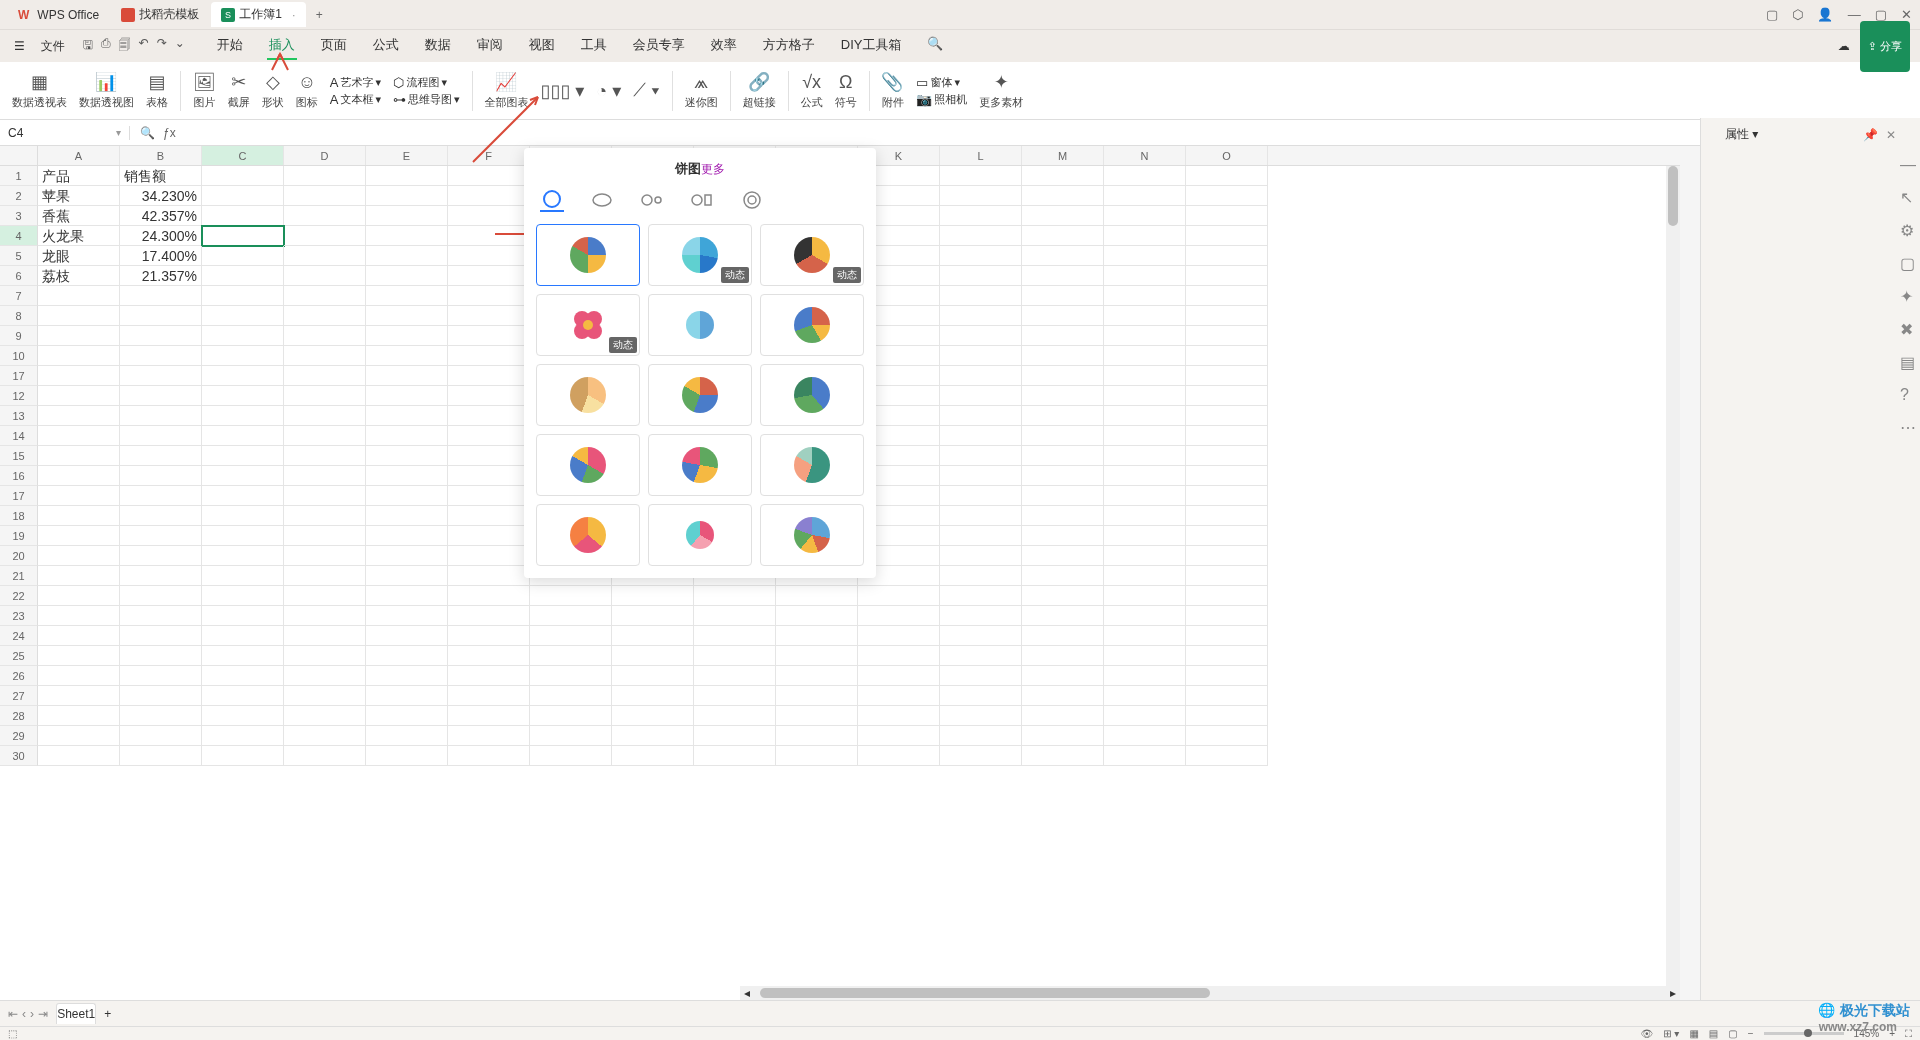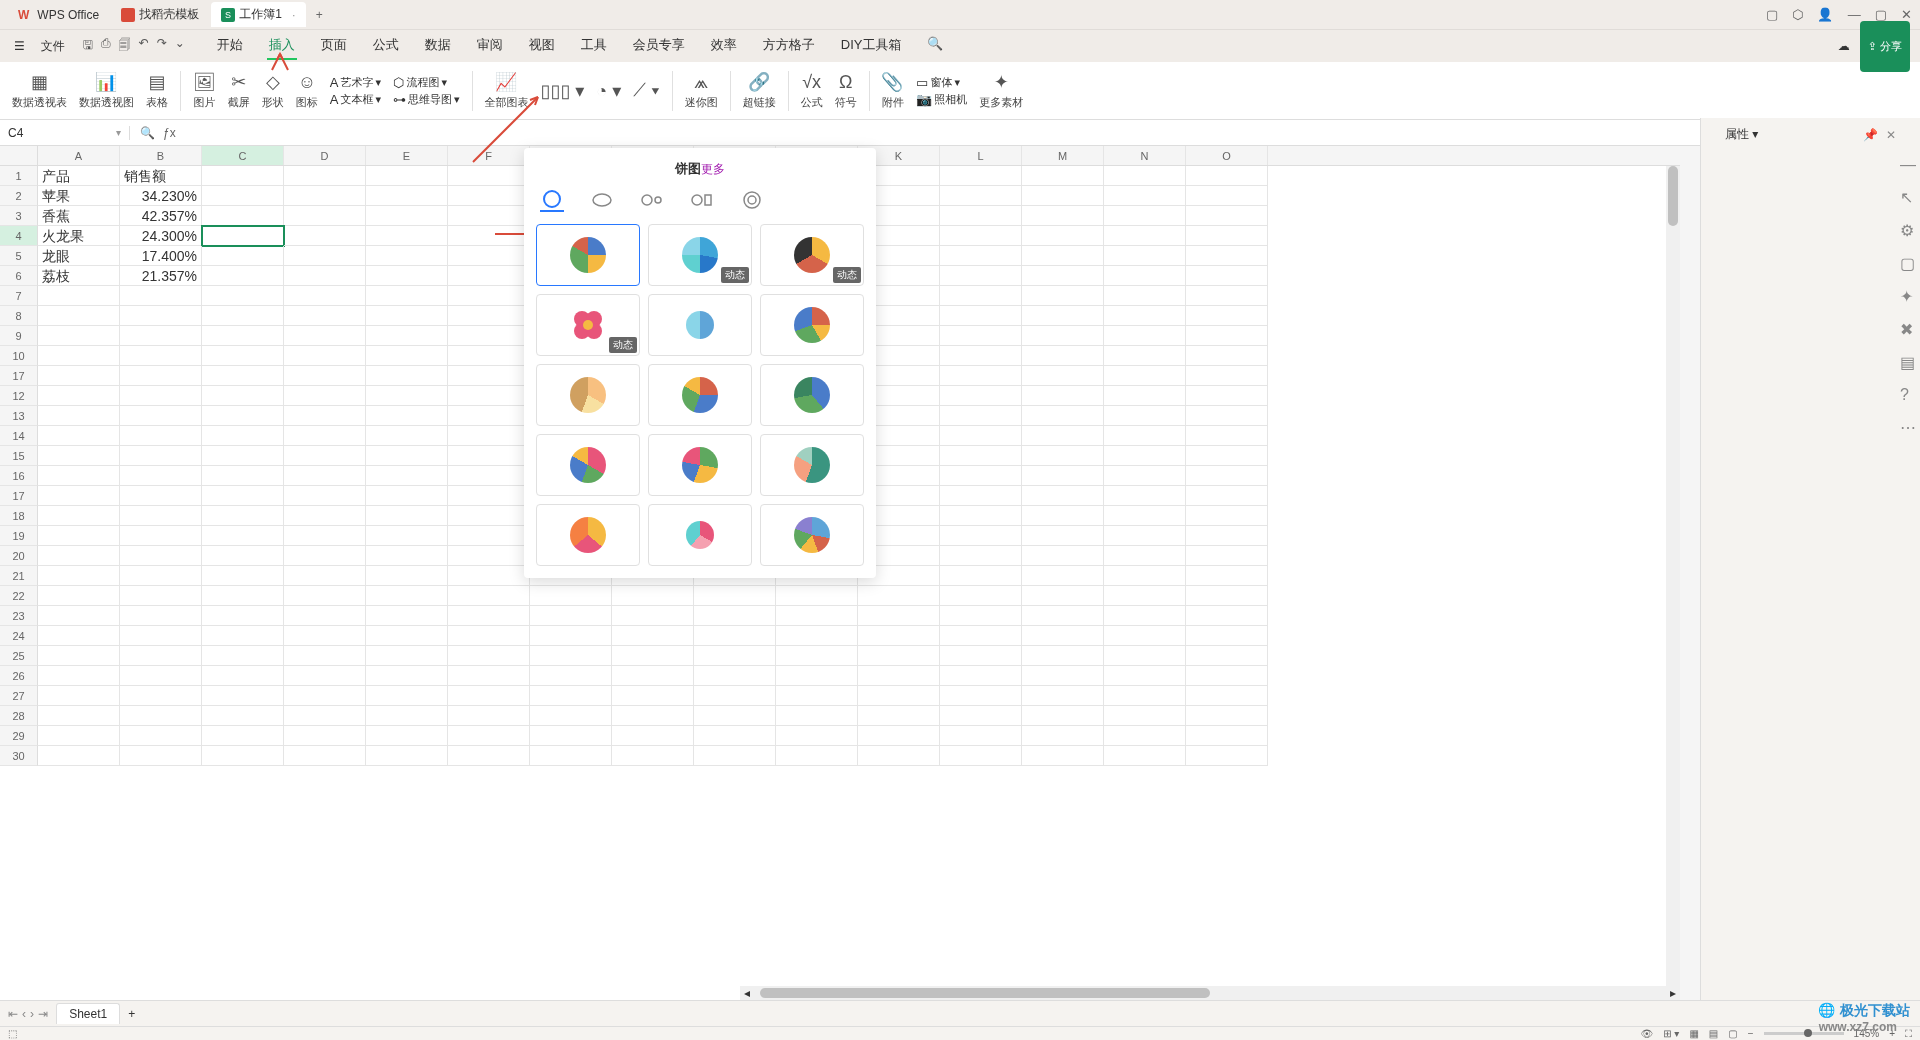--- a/index.html
+++ b/index.html
@@ -62,21 +62,21 @@
 .badge{position:absolute;bottom:2px;right:2px;background:#666;color:#fff;font-size:10px;padding:1px 4px;border-radius:2px;}
 .mini-pie{width:36px;height:36px;border-radius:50%;}
 .arrow{position:absolute;z-index:90;}
 .arrow svg{overflow:visible;}
 .proppanel{position:absolute;top:118px;right:0;width:220px;bottom:30px;background:#f5f3f0;border-left:1px solid #ddd;}
 .prop-hdr{display:flex;justify-content:space-between;padding:8px 24px;font-size:12px;align-items:center;}
 .prop-icons{display:flex;gap:8px;color:#888;}
 .side-icons{position:absolute;right:4px;top:156px;display:flex;flex-direction:column;gap:14px;color:#888;font-size:16px;}
 .sheetbar{position:absolute;bottom:14px;left:0;right:0;height:26px;background:#f5f3f0;border-top:1px solid #ddd;display:flex;align-items:center;padding:0 8px;gap:8px;font-size:12px;}
 .sheet-nav{display:flex;gap:4px;color:#888;}
-.sheet-tab{background:#fff;padding:3px 12px;border:1px solid #ddd;border-bottom:none;border-radius:3px 3px 0 0;}
+.sheet-tab{background:#fff;padding:3px 0;border:1px solid #ddd;border-bottom:none;border-radius:3px 3px 0 0;}
 .status{position:absolute;bottom:0;left:0;right:0;height:14px;background:#f5f3f0;border-top:1px solid #ddd;display:flex;align-items:center;padding:0 8px;font-size:10px;color:#666;}
 .status-right{margin-left:auto;display:flex;gap:10px;align-items:center;}
 .zoom-slider{width:80px;height:3px;background:#ccc;position:relative;}
 .zoom-thumb{position:absolute;left:40px;top:-3px;width:8px;height:8px;background:#666;border-radius:50%;}
 .watermark{position:absolute;bottom:6px;right:10px;font-size:14px;color:#3090d0;font-weight:bold;z-index:200;}
 .watermark small{display:block;font-size:12px;color:#888;}
 .wps-logo{color:#d94b3a;font-weight:bold;margin-right:4px;}
 .doc-ico{width:14px;height:14px;background:#1a8f5a;color:#fff;font-size:9px;display:inline-flex;align-items:center;justify-content:center;border-radius:2px;}
 .red-ico{width:14px;height:14px;background:#d94b3a;border-radius:2px;}
 .hscroll{position:absolute;bottom:40px;left:740px;right:240px;height:14px;background:#f0f0f0;display:flex;align-items:center;}

